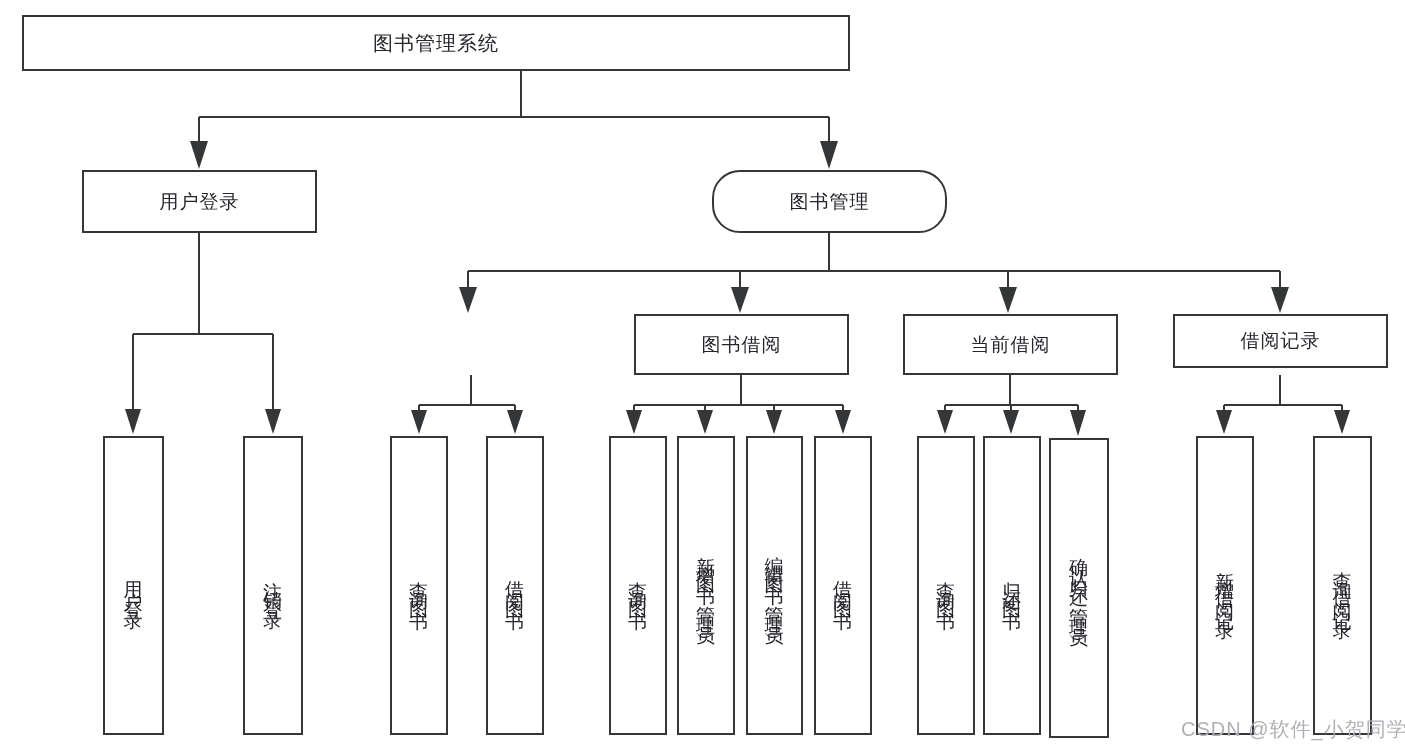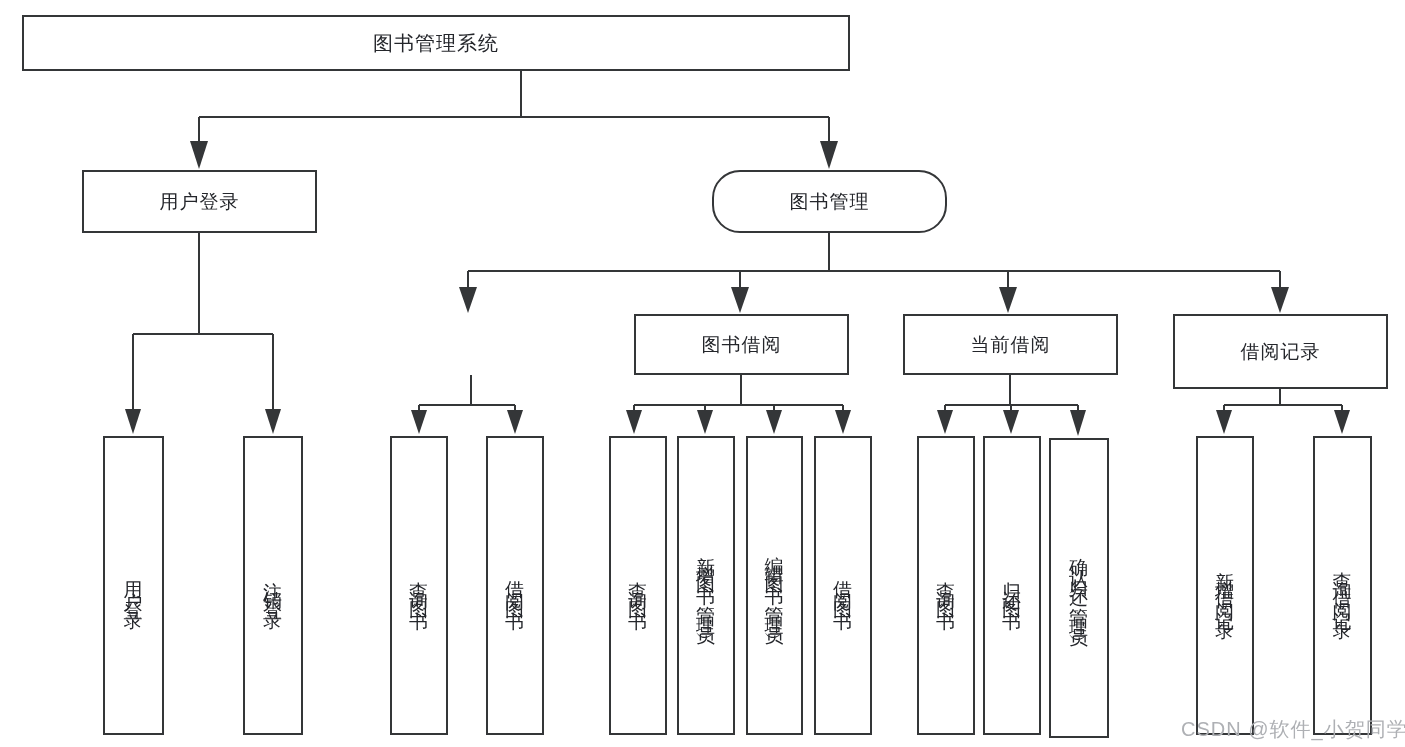--- a/index.html
+++ b/index.html
@@ -118,21 +118,21 @@
   <div class="node" style="left:712px; top:170px; width:235px; height:63px;border-radius:28px;">
     <span class="hlabel">图书管理</span>
   </div>
 
   <div class="node" style="left:634px; top:314px; width:215px; height:61px;">
     <span class="hlabel">图书借阅</span>
   </div>
   <div class="node" style="left:903px; top:314px; width:215px; height:61px;">
     <span class="hlabel">当前借阅</span>
   </div>
-  <div class="node" style="left:1173px; top:314px; width:215px; height:75px;">
+  <div class="node" style="left:1173px; top:314px; width:215px; height:54px;">
     <span class="hlabel">借阅记录</span>
   </div>
 
   <div class="node vnode" style="left:103px; top:436px; width:61px; height:299px;">
     <span class="vlabel">用户登录</span>
   </div>
   <div class="node vnode" style="left:243px; top:436px; width:60px; height:299px;">
     <span class="vlabel">注销登录</span>
   </div>
 

